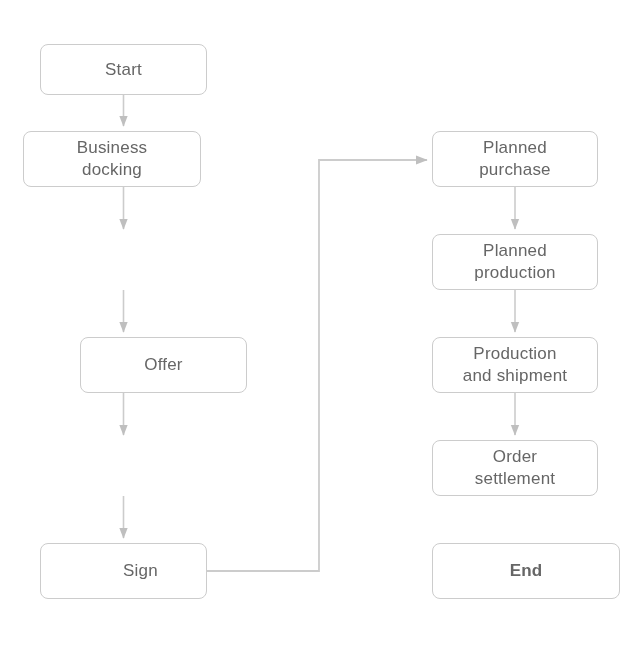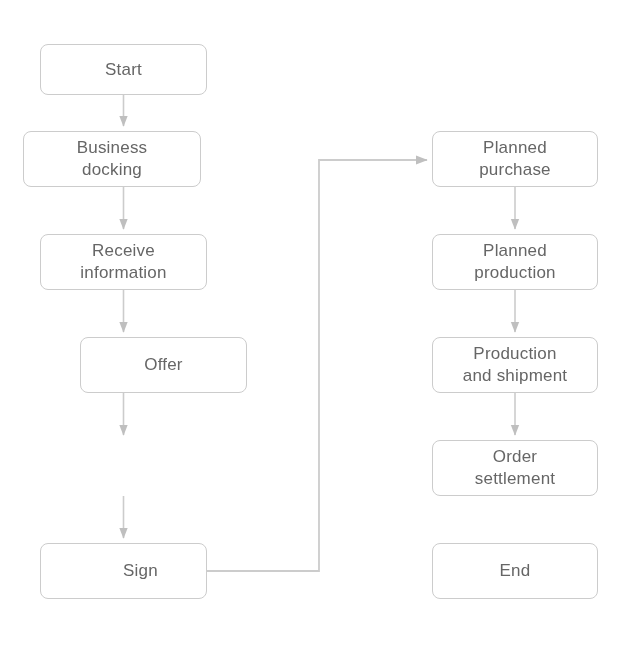--- a/index.html
+++ b/index.html
@@ -67,35 +67,33 @@
     <line x1="515" y1="187" x2="515" y2="229" stroke="#cccccc" stroke-width="1.6" marker-end="url(#arrowhead)"></line>
     <line x1="515" y1="290" x2="515" y2="332" stroke="#cccccc" stroke-width="1.6" marker-end="url(#arrowhead)"></line>
     <line x1="515" y1="393" x2="515" y2="435" stroke="#cccccc" stroke-width="1.6" marker-end="url(#arrowhead)"></line>
   </svg>
 
   <div class="node" style="left:40px;  top:44px;  width:167px; height:51px;">Start</div>
 
   <div class="node" style="left:23px;  top:131px; width:178px; height:56px;">Business
 docking</div>
 
-  <div class="node" style="left:40px;  top:234px; width:167px; height:56px;">Receive
-information</div>
 
   <div class="node" style="left:40px;  top:337px; width:167px; height:56px;margin-left:40px;">Offer</div>
 
 
   <div class="node" style="left:40px;  top:543px; width:167px; height:56px;padding-left:40px;">Sign</div>
 
   <div class="node" style="left:432px; top:131px; width:166px; height:56px;">Planned
 purchase</div>
 
   <div class="node" style="left:432px; top:234px; width:166px; height:56px;">Planned
 production</div>
 
   <div class="node" style="left:432px; top:337px; width:166px; height:56px;">Production
 and shipment</div>
 
   <div class="node" style="left:432px; top:440px; width:166px; height:56px;">Order
 settlement</div>
 
-  <div class="node" style="left:432px; top:543px; width:166px; height:56px;">End</div>
+  <div class="node" style="left:432px; top:543px; width:188px; height:56px;font-weight:bold;">End</div>
 
 </div>
 
 </body></html>

